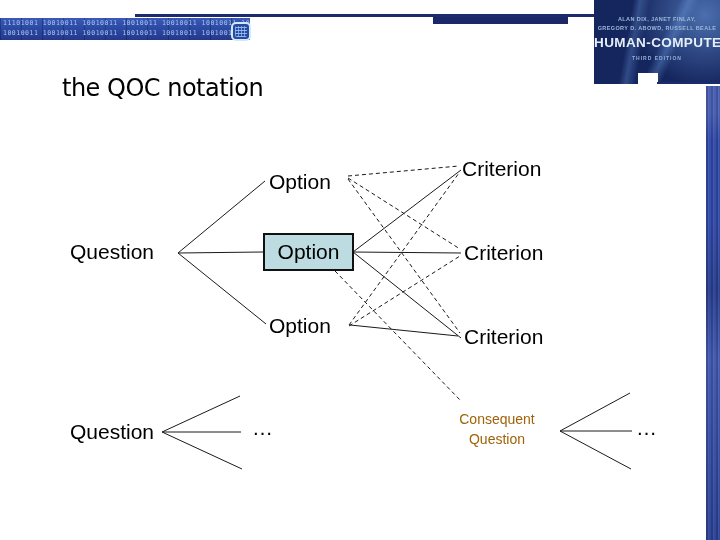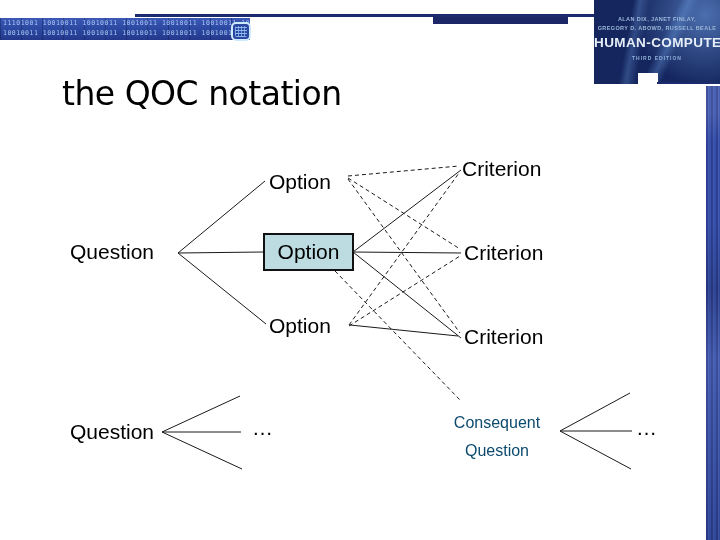--- a/index.html
+++ b/index.html
@@ -58,35 +58,35 @@
   
   .right-bar{
     position:absolute; left:706px; top:86px; width:14px; height:454px;
     background:
       linear-gradient(180deg, rgba(255,255,255,.10) 0 6%, rgba(0,0,0,0) 12% 30%, rgba(0,0,0,.14) 45%, rgba(255,255,255,.08) 60%, rgba(0,0,0,.10) 100%),
       repeating-linear-gradient(90deg, #2c3f92 0 2px, #4059b3 2px 3px, #3650a8 3px 5px);
   }
   
   .title{
     position:absolute; left:62px; top:74px; margin:0;
-    font-family:"DejaVu Sans",sans-serif; font-size:33px; font-weight:500;
+    font-family:"DejaVu Sans",sans-serif; font-size:24px; font-weight:500;
     color:#000; letter-spacing:-.5px;
   }
   
   .edges{position:absolute; left:0; top:0;}
   .lbl{position:absolute; font-size:21px; color:#000; line-height:22px; white-space:nowrap;}
   .option-box{
     position:absolute; left:263px; top:233px; width:91px; height:38px;
     background:#bcdce2; border:2px solid #111; box-sizing:border-box;
     display:flex; align-items:center; justify-content:center;
     font-size:21px; color:#000;
   }
   .consequent{
     position:absolute; left:438px; top:409px; width:118px;
-    font-size:16px; line-height:28px; text-align:center; color:#0c4a6e; white-space:normal;
+    font-size:14px; line-height:20px; text-align:center; color:#a16207; white-space:normal;
   }
 </style>
 </head>
 <body>
 
 <div class="slide">
 
   <div class="banner">
     <div class="brow">11101001 10010011 10010011 10010011 10010011 10010011 10010011 10010011 10010011</div>
     <div class="brow">10010011 10010011 10010011 10010011 10010011 10010011 10010011 10010011 10010011</div>

